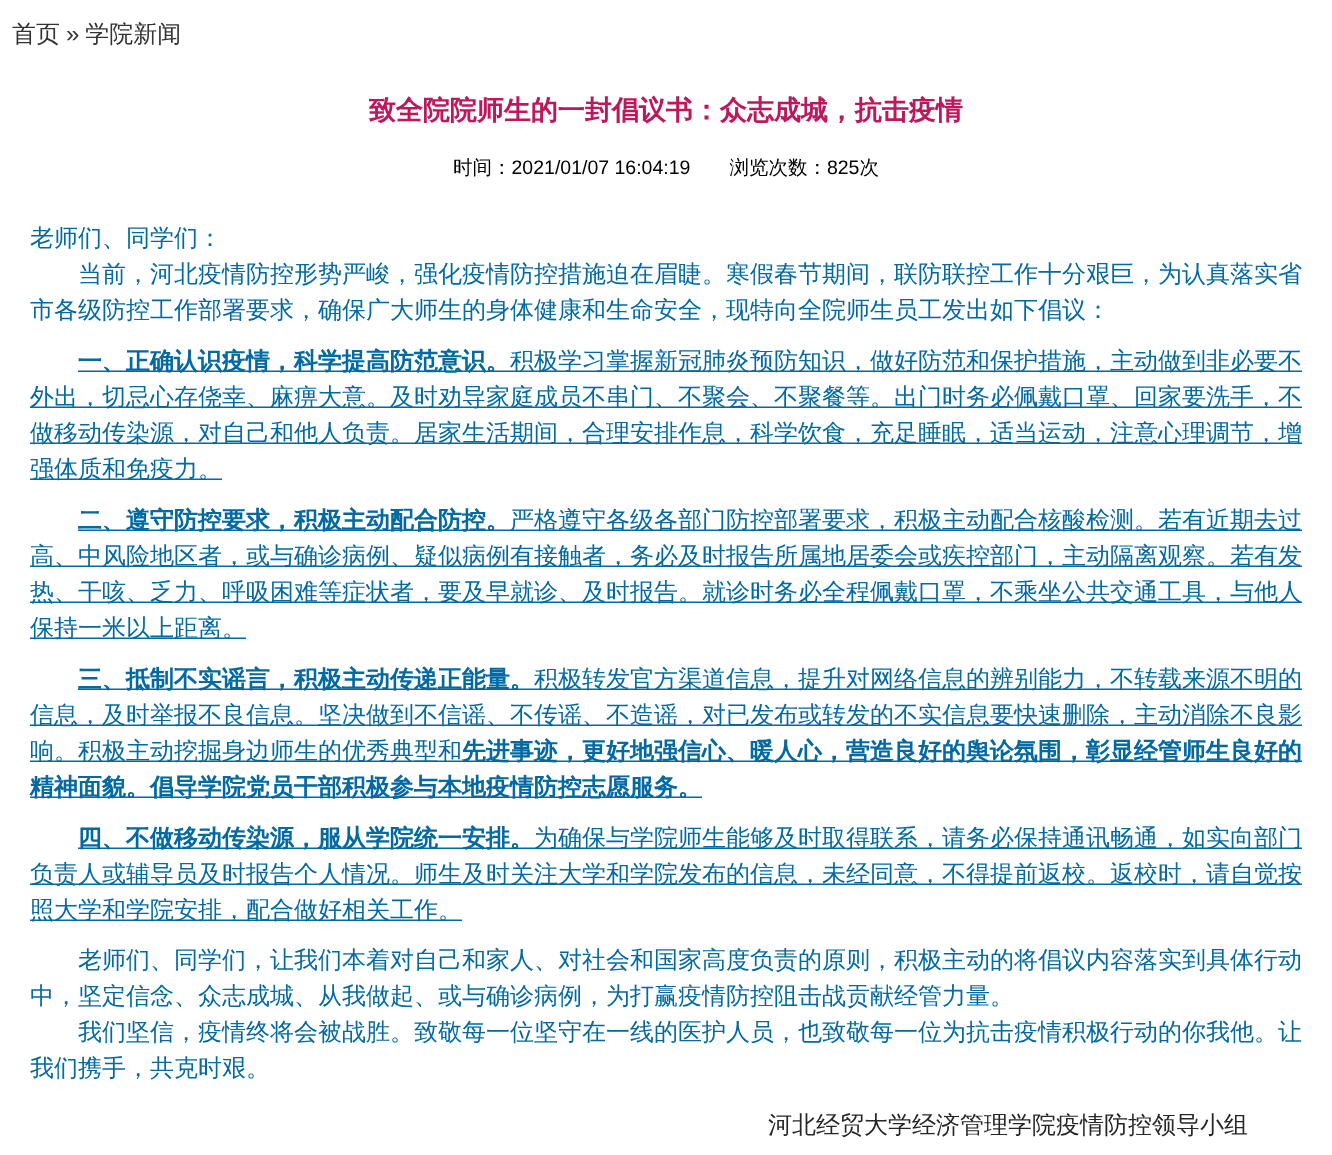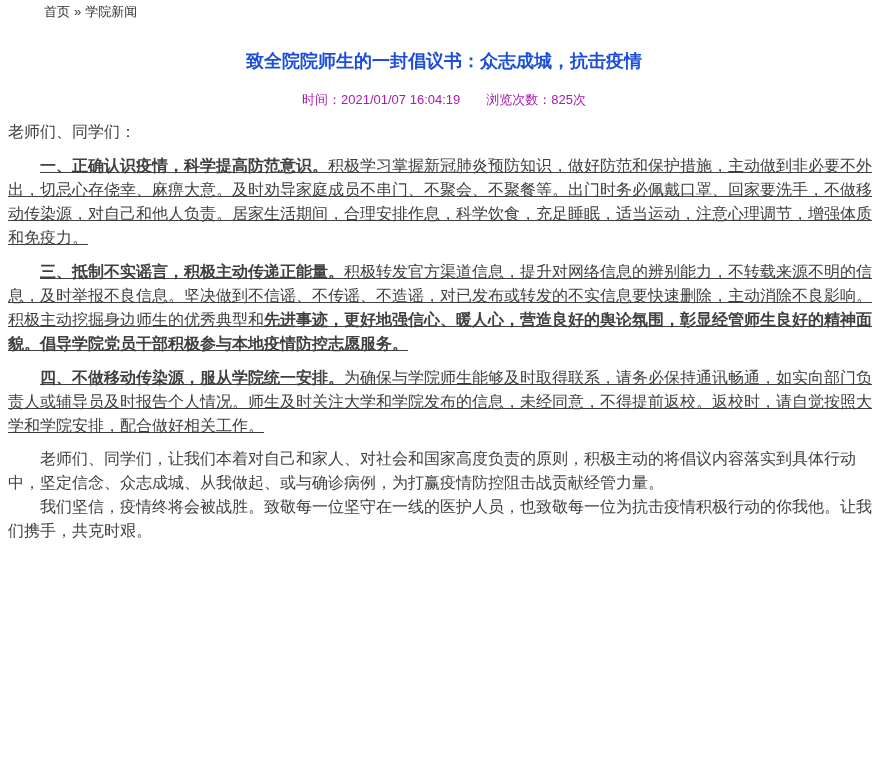--- a/index.html
+++ b/index.html
@@ -8,60 +8,59 @@
     background: #ffffff;
   }
   body {
     width: 888px;
     height: 770px;
     overflow: hidden;
     font-family: "Liberation Sans", "DejaVu Sans", sans-serif;
     -webkit-font-smoothing: antialiased;
   }
   .breadcrumb {
-    padding: 4px 8px 0 8px;
-    font-size: 13px;
+    padding: 16px 8px 0 8px;
+    font-size: 16px;
     line-height: 15px;
     color: #333333;
-    margin-left: 36px;
   }
   .breadcrumb a {
     color: #333333;
     text-decoration: none;
     cursor: pointer;
   }
   .breadcrumb .sep {
     margin: 0 4px;
     color: #333333;
   }
   .article-title {
     margin-top: 30px;
     text-align: center;
     font-size: 18px;
     line-height: 24px;
     font-weight: bold;
-    color: #1d4ed8;
+    color: #be185d;
   }
   .article-meta {
     margin-top: 19px;
     text-align: center;
     font-size: 13px;
     line-height: 16px;
-    color: #a21caf;
+    color: #000000;
   }
   .article-meta .meta-gap {
     display: inline-block;
     width: 26px;
   }
   .content {
-    margin-top: 12px;
-    padding: 0 8px;
+    margin-top: 28px;
+    padding: 0 20px;
     font-size: 16px;
     line-height: 24px;
-    color: #404040;
+    color: #0369a1;
   }
   .content p {
     margin: 0;
   }
   .content p.indent {
     text-indent: 2em;
   }
   .content p.p-item {
     margin-top: 10px;
     text-decoration: underline;
@@ -101,23 +100,26 @@
 </div>
 
 <h1 class="article-title">致全院院师生的一封倡议书：众志成城，抗击疫情</h1>
 
 <div class="article-meta">
   <span>时间：</span><span>2021/01/07 16:04:19</span><span class="meta-gap"></span><span>浏览次数：</span><span>825次</span>
 </div>
 
 <div class="content">
     <p class=""><span>老师们、同学们：</span></p>
+    <p class="indent "><span>当前，河北疫情防控形势严峻，强化疫情防控措施迫在眉睫。寒假春节期间，联防联控工作十分艰巨，为认真落实省市各级防控工作部署要求，确保广大师生的身体健康和生命安全，现特向全院师生员工发出如下倡议：</span></p>
     <p class="indent p-item"><span class="bold">一、正确认识疫情，科学提高防范意识。</span><span>积极学习掌握新冠肺炎预防知识，做好防范和保护措施，主动做到非必要不外出，切忌心存侥幸、麻痹大意。及时劝导家庭成员不串门、不聚会、不聚餐等。出门时务必佩戴口罩、回家要洗手，不做移动传染源，对自己和他人负责。居家生活期间，合理安排作息，科学饮食，充足睡眠，适当运动，注意心理调节，增强体质和免疫力。</span></p>
+    <p class="indent p-item"><span class="bold">二、遵守防控要求，积极主动配合防控。</span><span>严格遵守各级各部门防控部署要求，积极主动配合核酸检测。若有近期去过高、中风险地区者，或与确诊病例、疑似病例有接触者，务必及时报告所属地居委会或疾控部门，主动隔离观察。若有发热、干咳、乏力、呼吸困难等症状者，要及早就诊、及时报告。就诊时务必全程佩戴口罩，不乘坐公共交通工具，与他人保持一米以上距离。</span></p>
     <p class="indent p-item"><span class="bold">三、抵制不实谣言，积极主动传递正能量。</span><span>积极转发官方渠道信息，提升对网络信息的辨别能力，不转载来源不明的信息，及时举报不良信息。坚决做到不信谣、不传谣、不造谣，对已发布或转发的不实信息要快速删除，主动消除不良影响。积极主动挖掘身边师生的优秀典型和</span><span class="bold">先进事迹，更好地强信心、暖人心，营造良好的舆论氛围，彰显经管师生良好的精神面貌。倡导学院党员干部积极参与本地疫情防控志愿服务。</span></p>
     <p class="indent p-item"><span class="bold">四、不做移动传染源，服从学院统一安排。</span><span>为确保与学院师生能够及时取得联系，请务必保持通讯畅通，如实向部门负责人或辅导员及时报告个人情况。师生及时关注大学和学院发布的信息，未经同意，不得提前返校。返校时，请自觉按照大学和学院安排，配合做好相关工作。</span></p>
     <p class="indent p-closing-first"><span>老师们、同学们，让我们本着对自己和家人、对社会和国家高度负责的原则，积极主动的将倡议内容落实到具体行动中，坚定信念、众志成城、从我做起、或与确诊病例，为打赢疫情防控阻击战贡献经管力量。</span></p>
     <p class="indent "><span>我们坚信，疫情终将会被战胜。致敬每一位坚守在一线的医护人员，也致敬每一位为抗击疫情积极行动的你我他。让我们携手，共克时艰。</span></p>
   </div>
 
 <div class="signature">
   <div class="sig-inner">
+    <span class="sig-org">河北经贸大学经济管理学院疫情防控领导小组</span>
   </div>
 </div>
 
 </body></html>

